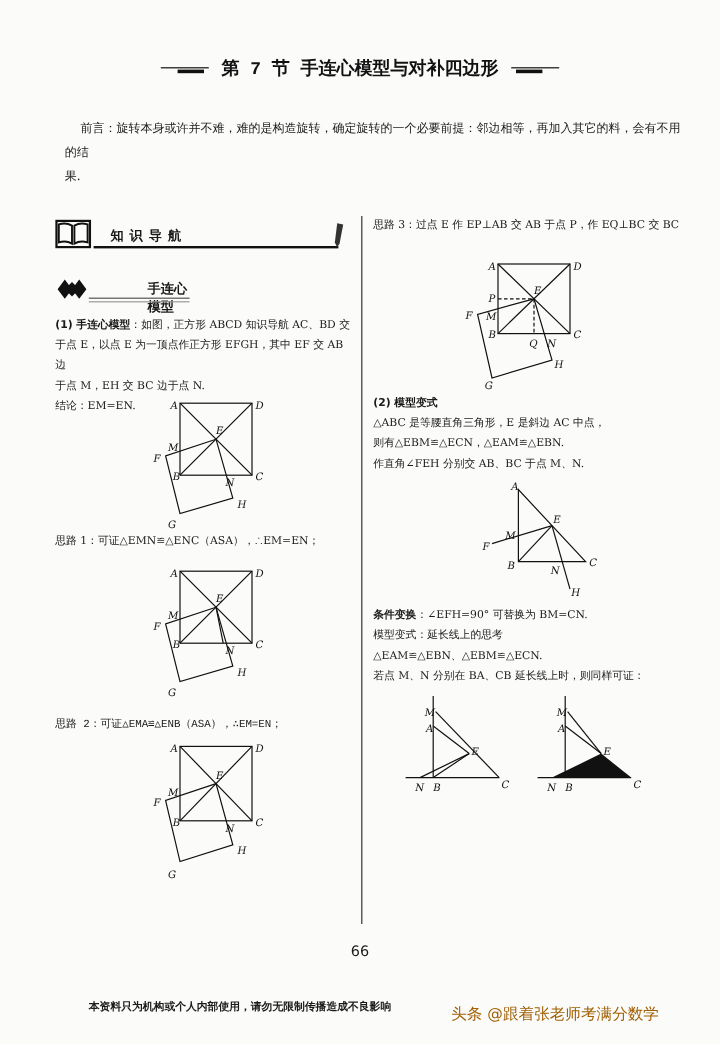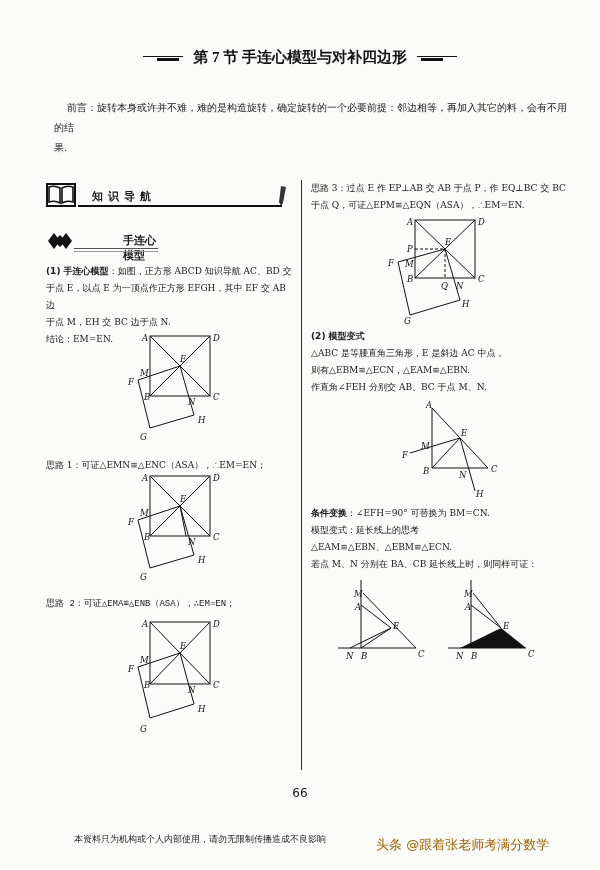--- a/index.html
+++ b/index.html
@@ -4,21 +4,21 @@
 <style>
   html, body { margin:0; padding:0; }
   body {
     width:600px; height:870px; background:#fbfbf9; position:relative; overflow:hidden;
     font-family:"DejaVu Serif","Liberation Serif",serif; color:#1a1a1a;
   }
   .abs { position:absolute; }
   .title-wrap { left:0; top:46px; width:600px; text-align:center; }
   .title {
     display:inline-flex; align-items:center; gap:10px;
-    font-family:Liberation Serif, serif; font-weight:bold; font-size:15px; color:#111;
+    font-family:Liberation Mono, monospace; font-weight:bold; font-size:15px; color:#111;
   }
   .deco { display:inline-block; position:relative; width:40px; height:8px; }
   .deco .l1 { position:absolute; left:0; top:3px; width:40px; height:1px; background:#111; }
   .deco .l2 { position:absolute; top:5px; height:2.5px; background:#111; }
   .preface {
     left:54px; top:98px; width:522px; font-size:10px; line-height:20px; text-indent:13px;
   }
   .preface .cont { text-indent:0; }
   .nav-head { left:46px; top:183px; width:244px; height:26px;padding-left:36px; }
   .book-icon { position:absolute; left:0; top:0; }
@@ -31,21 +31,21 @@
   .sub-head { left:46px; top:231px; width:110px; height:24px; }
   .diamond-icon { position:absolute; left:0; top:0; }
   .sub-title { position:absolute; left:38px; top:2px; font-family:"DejaVu Sans","Liberation Sans",sans-serif; font-size:11px; font-weight:bold;margin-left:39px;}
   .sub-line { position:absolute; left:28px; top:17px; width:84px; height:1px; background:#555; }
   .sub-line2 { position:absolute; left:28px; top:19.5px; width:84px; height:1px; background:#999; }
   .para { font-size:9px; line-height:17px; }
   .para b { font-family:"DejaVu Sans","Liberation Sans",sans-serif; }
   .divider { left:301px; top:180px; width:1px; height:590px; background:#333; }
   .fig svg text { font-family:"DejaVu Serif","Liberation Serif",serif; font-style:italic; font-size:8.5px; fill:#111; }
   .pagenum { left:0; top:786px; width:600px; text-align:center; font-family:"DejaVu Sans","Liberation Sans",sans-serif; font-size:12px; }
-  .footer { left:74px; top:833px; font-size:9px; }
+  .footer { left:74px; top:833px; font-size:9px;font-weight:bold; }
   .watermark { left:376px; top:836px; font-family:"DejaVu Sans","Liberation Sans",sans-serif; font-size:13px; color:#a16207; }
 </style>
 </head>
 <body>
 
 <div class="abs title-wrap">
   <span class="title">
     <span class="deco">
         <span class="l1"></span>
         <span class="l2" style="left:14px;width:22px;"></span>
@@ -106,21 +106,21 @@
     <text x="30" y="48">M</text>
       <text x="18" y="57">F</text>
       <text x="34" y="72">B</text>
     <text x="78" y="77">N</text>
       <text x="103" y="72">C</text>
       <text x="88" y="95">H</text>
       <text x="30" y="112">G</text>
   </svg>
 </div>
 
-<div class="abs para" style="left:46px;top:457px;width:250px;">思路 1：可证△EMN≌△ENC（ASA），∴EM=EN；</div>
+<div class="abs para" style="left:46px;top:443px;width:250px;">思路 1：可证△EMN≌△ENC（ASA），∴EM=EN；</div>
 
 <div class="abs fig" style="left:110px;top:468px;">
   <svg width="130" height="115" viewBox="0 0 130 115">
     <g stroke="#111" stroke-width="1" fill="none">
       <rect x="40" y="8" width="60" height="60"></rect>
       <line x1="40" y1="8" x2="100" y2="68"></line>
         <line x1="100" y1="8" x2="40" y2="68"></line>
       <polygon points="70,38 28,52 40,100 84,87"></polygon>
       <line x1="70" y1="38" x2="76" y2="68"></line>
     </g>
@@ -157,21 +157,20 @@
       <text x="103" y="76">C</text>
       <text x="88" y="100">H</text>
       <text x="30" y="120">G</text>
   </svg>
 </div>
 
 <div class="abs divider"></div>
 
 <div class="abs para" style="left:311px;top:180px;width:270px;">
   <div>思路 3：过点 E 作 EP⊥AB 交 AB 于点 P，作 EQ⊥BC 交 BC</div>
-  <div>于点 Q，可证△EPM≌△EQN（ASA），∴EM=EN.</div>
 </div>
 
 <div class="abs fig" style="left:370px;top:212px;">
   <svg width="130" height="115" viewBox="0 0 130 115">
     <g stroke="#111" stroke-width="1" fill="none">
       <rect x="45" y="8" width="60" height="58"></rect>
       <line x1="45" y1="8" x2="105" y2="66"></line>
         <line x1="105" y1="8" x2="45" y2="66"></line>
       <polygon points="75,37 28,50 40,103 90,88"></polygon>
       <line x1="45" y1="37" x2="75" y2="37" stroke-dasharray="3,2"></line>

